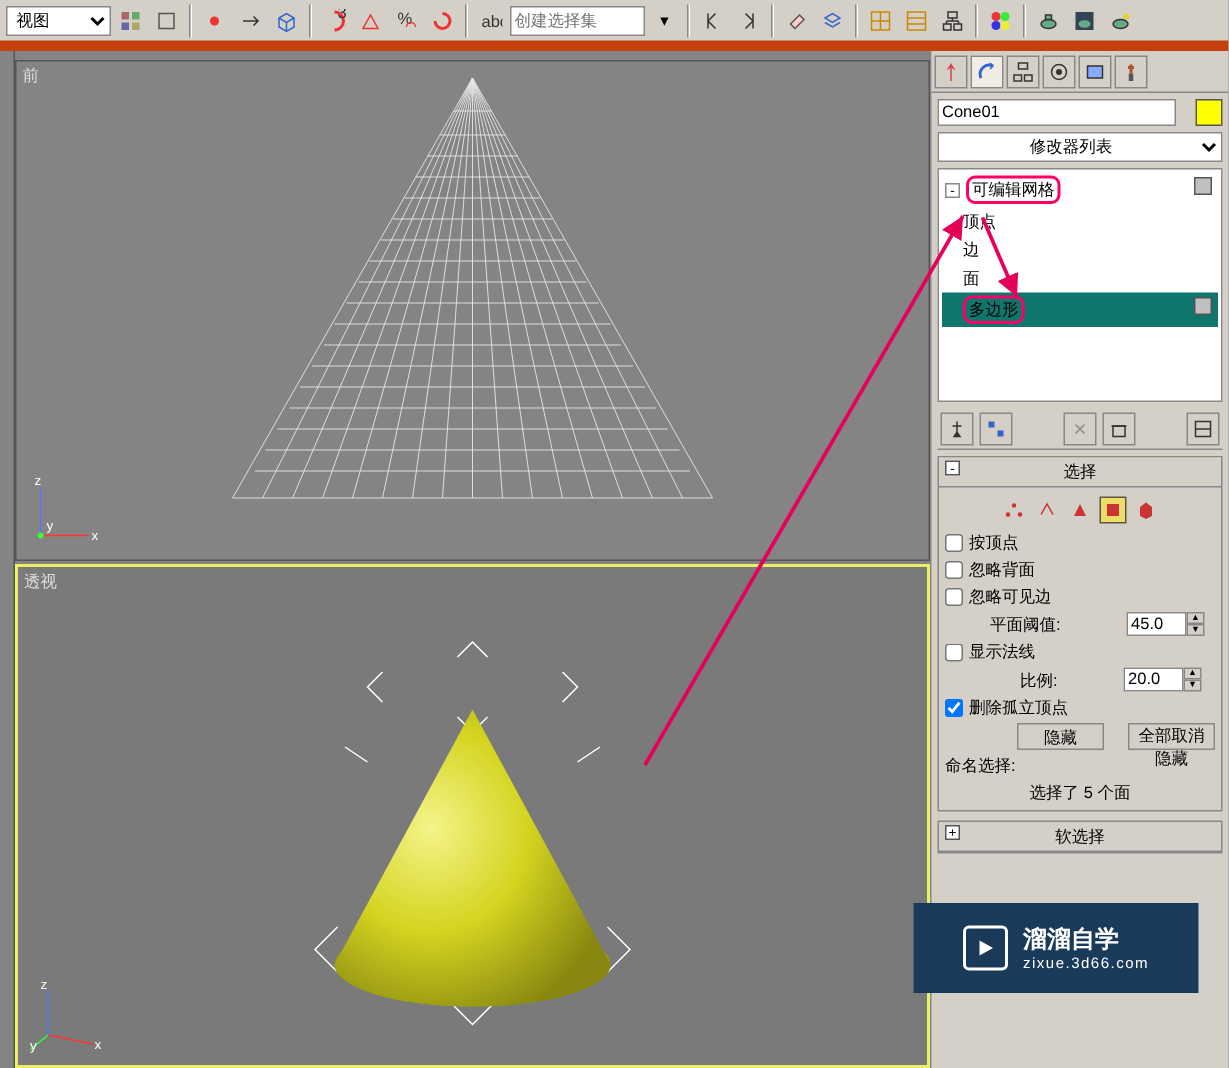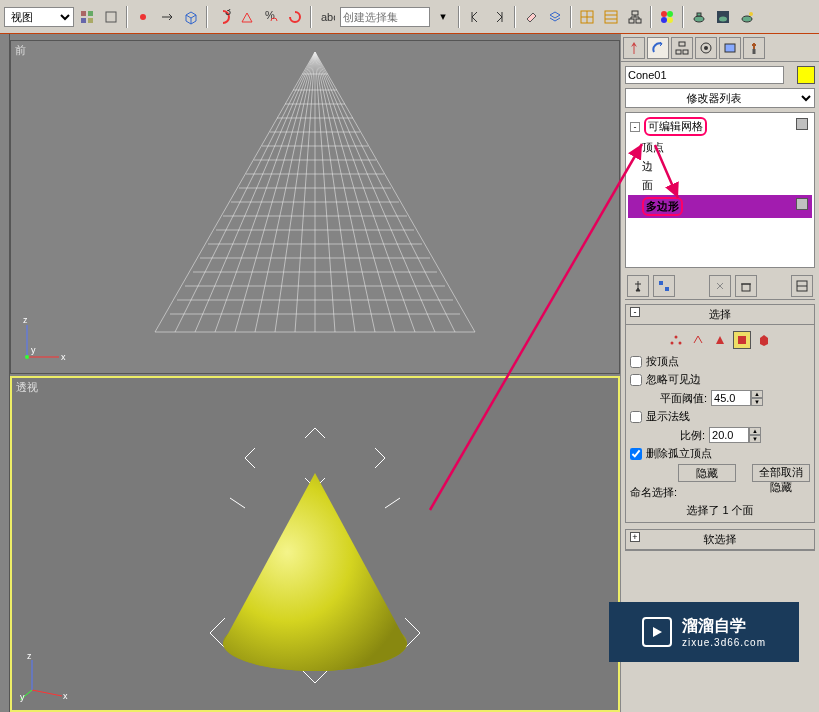--- a/index.html
+++ b/index.html
@@ -1,19 +1,19 @@
 <!DOCTYPE html>
 <html><head>
 <meta charset="utf-8">
 <style>
 * { box-sizing: border-box; margin: 0; padding: 0; font-family: "Microsoft YaHei", SimSun, Arial, sans-serif; font-size: 11px; }
 body { background: #c0c0c0; width: 819px; height: 712px; overflow: hidden; position: relative; }
 
 
-.toolbar { height: 34px; background: #d4d0c8; border-bottom: 1px solid #c2410c; display: flex; align-items: center; padding: 2px 4px; gap: 2px; }
+.toolbar { height: 34px; background: #d4d0c8; border-bottom: 7px solid #c2410c; display: flex; align-items: center; padding: 2px 4px; gap: 2px; }
 .tb-select { height: 20px; background: #fff; border: 1px solid #888; font-size: 11px; padding: 0 2px; }
 .tb-ic { width: 22px; height: 22px; border: 1px solid transparent; display: flex; align-items: center; justify-content: center; cursor: pointer; }
 .tb-sep { width: 2px; height: 22px; border-left: 1px solid #888; border-right: 1px solid #fff; margin: 0 2px; }
 .tb-input { width: 90px; height: 20px; background: #fff; border: 1px solid #888; padding: 0 2px; font-size: 11px; }
 
 
 .main { display: flex; height: 678px; }
 .left-strip { width: 10px; background: #848484; border-right: 1px solid #555; }
 .viewport-area { width: 610px; background: #848484; display: flex; flex-direction: column; gap: 2px; padding: 6px 0 0 0; }
 .viewport { flex: 1; background: #848484; border: 1px solid #555; position: relative; overflow: hidden; }
@@ -37,39 +37,39 @@
 .rp-body { padding: 4px; display: flex; flex-direction: column; gap: 4px; overflow-y: auto; }
 .name-row { display: flex; gap: 13px; }
 .name-field { flex: 1; height: 18px; background: #fff; border: 1px solid #888; padding: 0 2px; font-size: 11px; }
 .color-sw { width: 18px; height: 18px; background: #ffff00; border: 1px solid #555; }
 .mod-combo { width: 100%; height: 20px; background: #fff; border: 1px solid #888; font-size: 11px; text-align: center; }
 
 
 .mod-stack { background: #fff; border: 1px solid #888; height: 156px; padding: 2px; }
 .mod-item { padding: 2px 4px 2px 14px; cursor: pointer; position: relative; display: flex; align-items: center; gap: 2px; }
 .mod-item.root { padding-left: 2px; }
-.mod-item.sel { background: #a21caf; font-weight: bold; }
+.mod-item.sel { background: #0f766e; }
 .mod-item .boxmark { display: inline-block; width: 10px; height: 10px; border: 1px solid #888; margin-right: 2px; text-align: center; line-height: 8px; font-size: 9px; }
 .mod-item .end-box { position: absolute; right: 4px; top: 3px; width: 12px; height: 12px; border: 1px solid #555; background: #c0c0c0; }
 .mod-highlight { border: 2px solid #ff0066; border-radius: 6px; padding: 0 2px; display: inline-block; }
 
 
 .stack-tb { height: 28px; display: flex; align-items: center; justify-content: space-between; padding: 2px; border-bottom: 1px solid #888; }
 .stack-btn { width: 22px; height: 22px; border: 1px solid #888; background: #d4d0c8; display: flex; align-items: center; justify-content: center; cursor: pointer; }
 
 
 .rollout { border: 1px solid #888; margin-bottom: 2px; }
 .ro-head { background: #d4d0c8; border-bottom: 1px solid #888; padding: 2px 4px; text-align: center; position: relative; cursor: pointer; font-size: 11px; }
 .ro-head .pm { position: absolute; left: 4px; top: 2px; width: 10px; height: 10px; border: 1px solid #555; background: #fff; text-align: center; line-height: 8px; font-size: 9px; }
 .ro-body { background: #d4d0c8; padding: 4px; display: flex; flex-direction: column; gap: 3px; }
 .ro-row { display: flex; align-items: center; gap: 4px; }
 .ro-chk { width: 12px; height: 12px; }
 .ro-lbl { font-size: 11px; }
 .ro-spin { display: flex; align-items: center; }
-.ro-spin input { width: 40px; height: 16px; border: 1px solid #888; font-size: 11px; padding: 0 2px; }
+.ro-spin input { width: 40px; height: 16px; border: 1px solid #888; font-size: 11px; padding: 0 2px; margin-left: 40px; }
 .ro-spin .arr { width: 12px; display: flex; flex-direction: column; }
 .ro-spin .arr span { height: 8px; border: 1px solid #888; background: #d4d0c8; font-size: 6px; text-align: center; line-height: 6px; cursor: pointer; }
 .btn { height: 18px; border: 1px solid #888; background: #d4d0c8; padding: 0 6px; cursor: pointer; font-size: 11px; }
 .btn-row { display: flex; gap: 16px; padding-left: 48px; }
 .btn-row .btn { flex: 1; }
 .sel-icons { display: flex; gap: 4px; justify-content: center; padding: 2px; }
 .sel-ic { width: 18px; height: 18px; display: flex; align-items: center; justify-content: center; }
 .sel-ic.active { border: 1px solid #555; background: #eedd66; }
 
 
@@ -428,20 +428,24 @@
                   <path d="M3 5 L7 2 L11 5 L11 11 L7 13 L3 11 Z" fill="#c33"></path>
                 </svg>
               </div>
           </div>
           <div class="ro-row">
               <input type="checkbox" class="ro-chk" style="">
               <span class="ro-lbl">按顶点</span>
             </div>
           <div class="ro-row">
               <input type="checkbox" class="ro-chk" style="">
+              <span class="ro-lbl">忽略背面</span>
+            </div>
+          <div class="ro-row">
+              <input type="checkbox" class="ro-chk" style="">
               <span class="ro-lbl">忽略可见边</span>
             </div>
           <div class="ro-row" style="padding-left:30px">
             <span class="ro-lbl">平面阈值:</span>
             <div class="ro-spin">
                 <input value="45.0" style="">
                 <div class="arr">
                   <span>▲</span>
                   <span>▼</span>
                 </div>
@@ -463,21 +467,21 @@
           </div>
           <div class="ro-row">
               <input type="checkbox" class="ro-chk" checked="" style="">
               <span class="ro-lbl">删除孤立顶点</span>
             </div>
           <div class="btn-row">
             <button class="btn">隐藏</button>
             <button class="btn">全部取消隐藏</button>
           </div>
           <div class="ro-lbl">命名选择:</div>
-          <div class="ro-lbl" style="text-align:center">选择了 1 个面</div>
+          <div class="ro-lbl" style="text-align:center">选择了 5 个面</div>
         </div>
       </div>
 
       <div class="rollout">
         <div class="ro-head">
           <span class="pm">+</span><span>软选择</span>
         </div>
       </div>
 
     </div>

